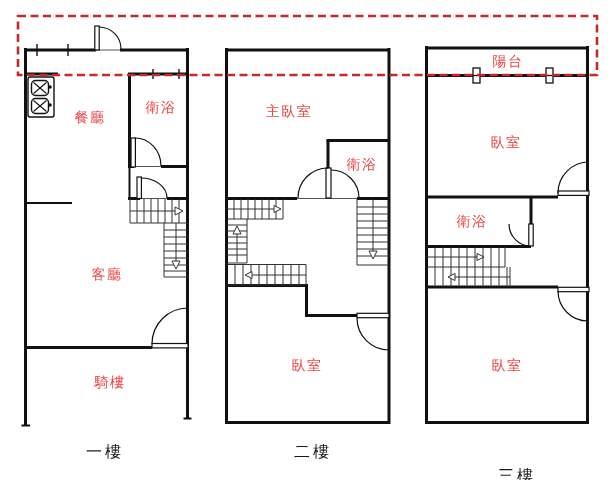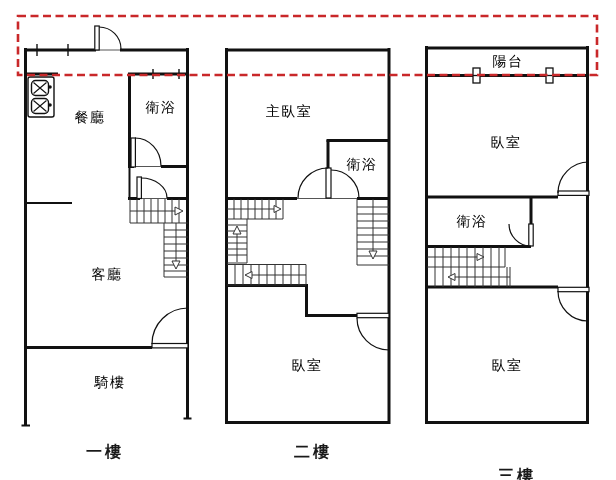--- a/index.html
+++ b/index.html
@@ -9,33 +9,32 @@
     background:#ffffff;
     overflow:hidden;
     font-family:"Liberation Sans", sans-serif;
   }
   .canvas svg{position:absolute;left:0;top:0;}
   .room-label{
     position:absolute;
     transform:translate(-50%,-50%);
     font-size:14px;
     letter-spacing:1.5px;
-    color:#000000;
+    color:#ef4444;
     white-space:nowrap;
     font-family:"Liberation Sans", sans-serif;
   }
   .floor-label{
     position:absolute;
     transform:translate(-50%,-50%);
     font-size:16px;
     letter-spacing:3px;
     color:#1a1a1a;
     white-space:nowrap;
     font-family:"Liberation Sans", sans-serif;
-    font-weight:bold;
   }
 </style>
 </head>
 <body>
 
 <div class="canvas">
 
 <svg width="616" height="480" viewBox="0 0 616 480">
 
   <g stroke="#111" fill="none">

